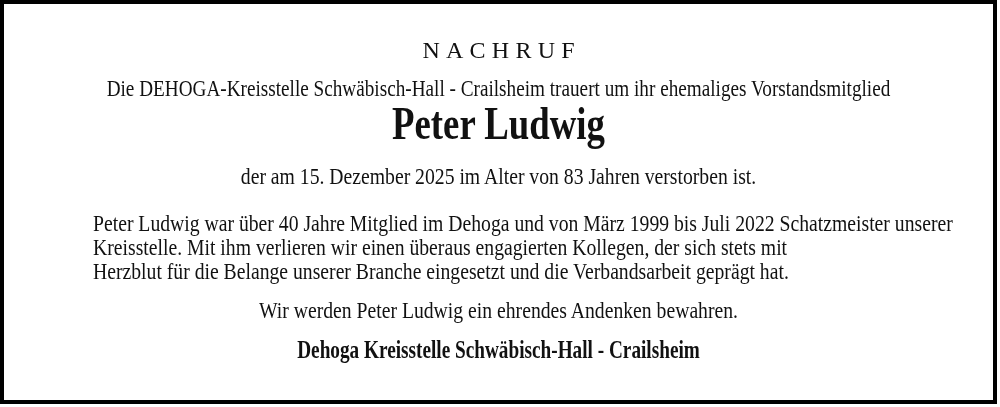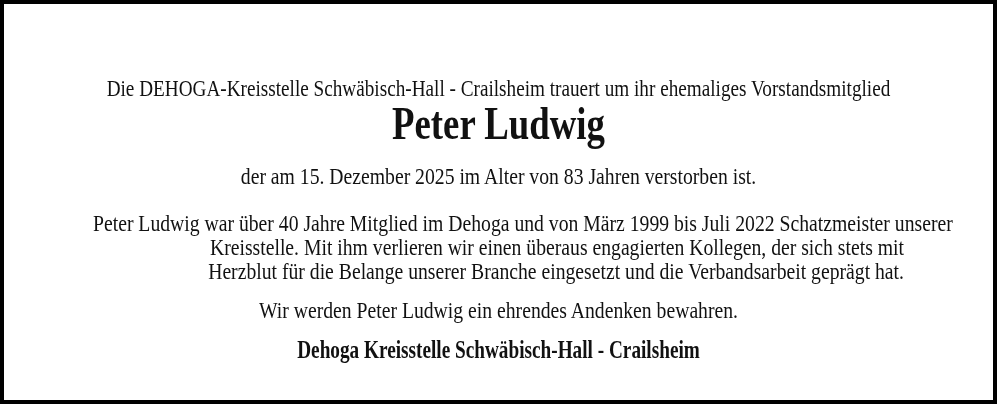--- a/index.html
+++ b/index.html
@@ -53,21 +53,21 @@
     top: 160px;
     font-size: 24px;
     transform: scaleX(0.82);
     transform-origin: 50% 50%;
   }
   .body-block {
     position: absolute;
     top: 207px;
     left: 0;
     right: 0;
-    text-align: right;
+    text-align: left;
   }
   .body-line {
     font-size: 24px;
     line-height: 24px;
     white-space: nowrap;
     transform: scaleX(0.82);
     transform-origin: 50% 50%;
   }
   .closing {
     top: 294px;
@@ -80,20 +80,21 @@
     font-size: 26px;
     font-weight: bold;
     transform: scaleX(0.74);
     transform-origin: 50% 50%;
   }
 </style>
 </head>
 <body>
 
 <div class="page">
+  <div class="line kicker">NACHRUF</div>
 
   <div class="line intro">Die DEHOGA-Kreisstelle Schwäbisch-Hall - Crailsheim trauert um ihr ehemaliges Vorstandsmitglied</div>
 
   <div class="line name">Peter Ludwig</div>
 
   <div class="line death-line">der am 15. Dezember 2025 im Alter von 83 Jahren verstorben ist.</div>
 
   <div class="body-block">
     <div class="body-line">Peter Ludwig war über 40 Jahre Mitglied im Dehoga und von März 1999 bis Juli 2022 Schatzmeister unserer</div>
     <div class="body-line">Kreisstelle. Mit ihm verlieren wir einen überaus engagierten Kollegen, der sich stets mit</div>

